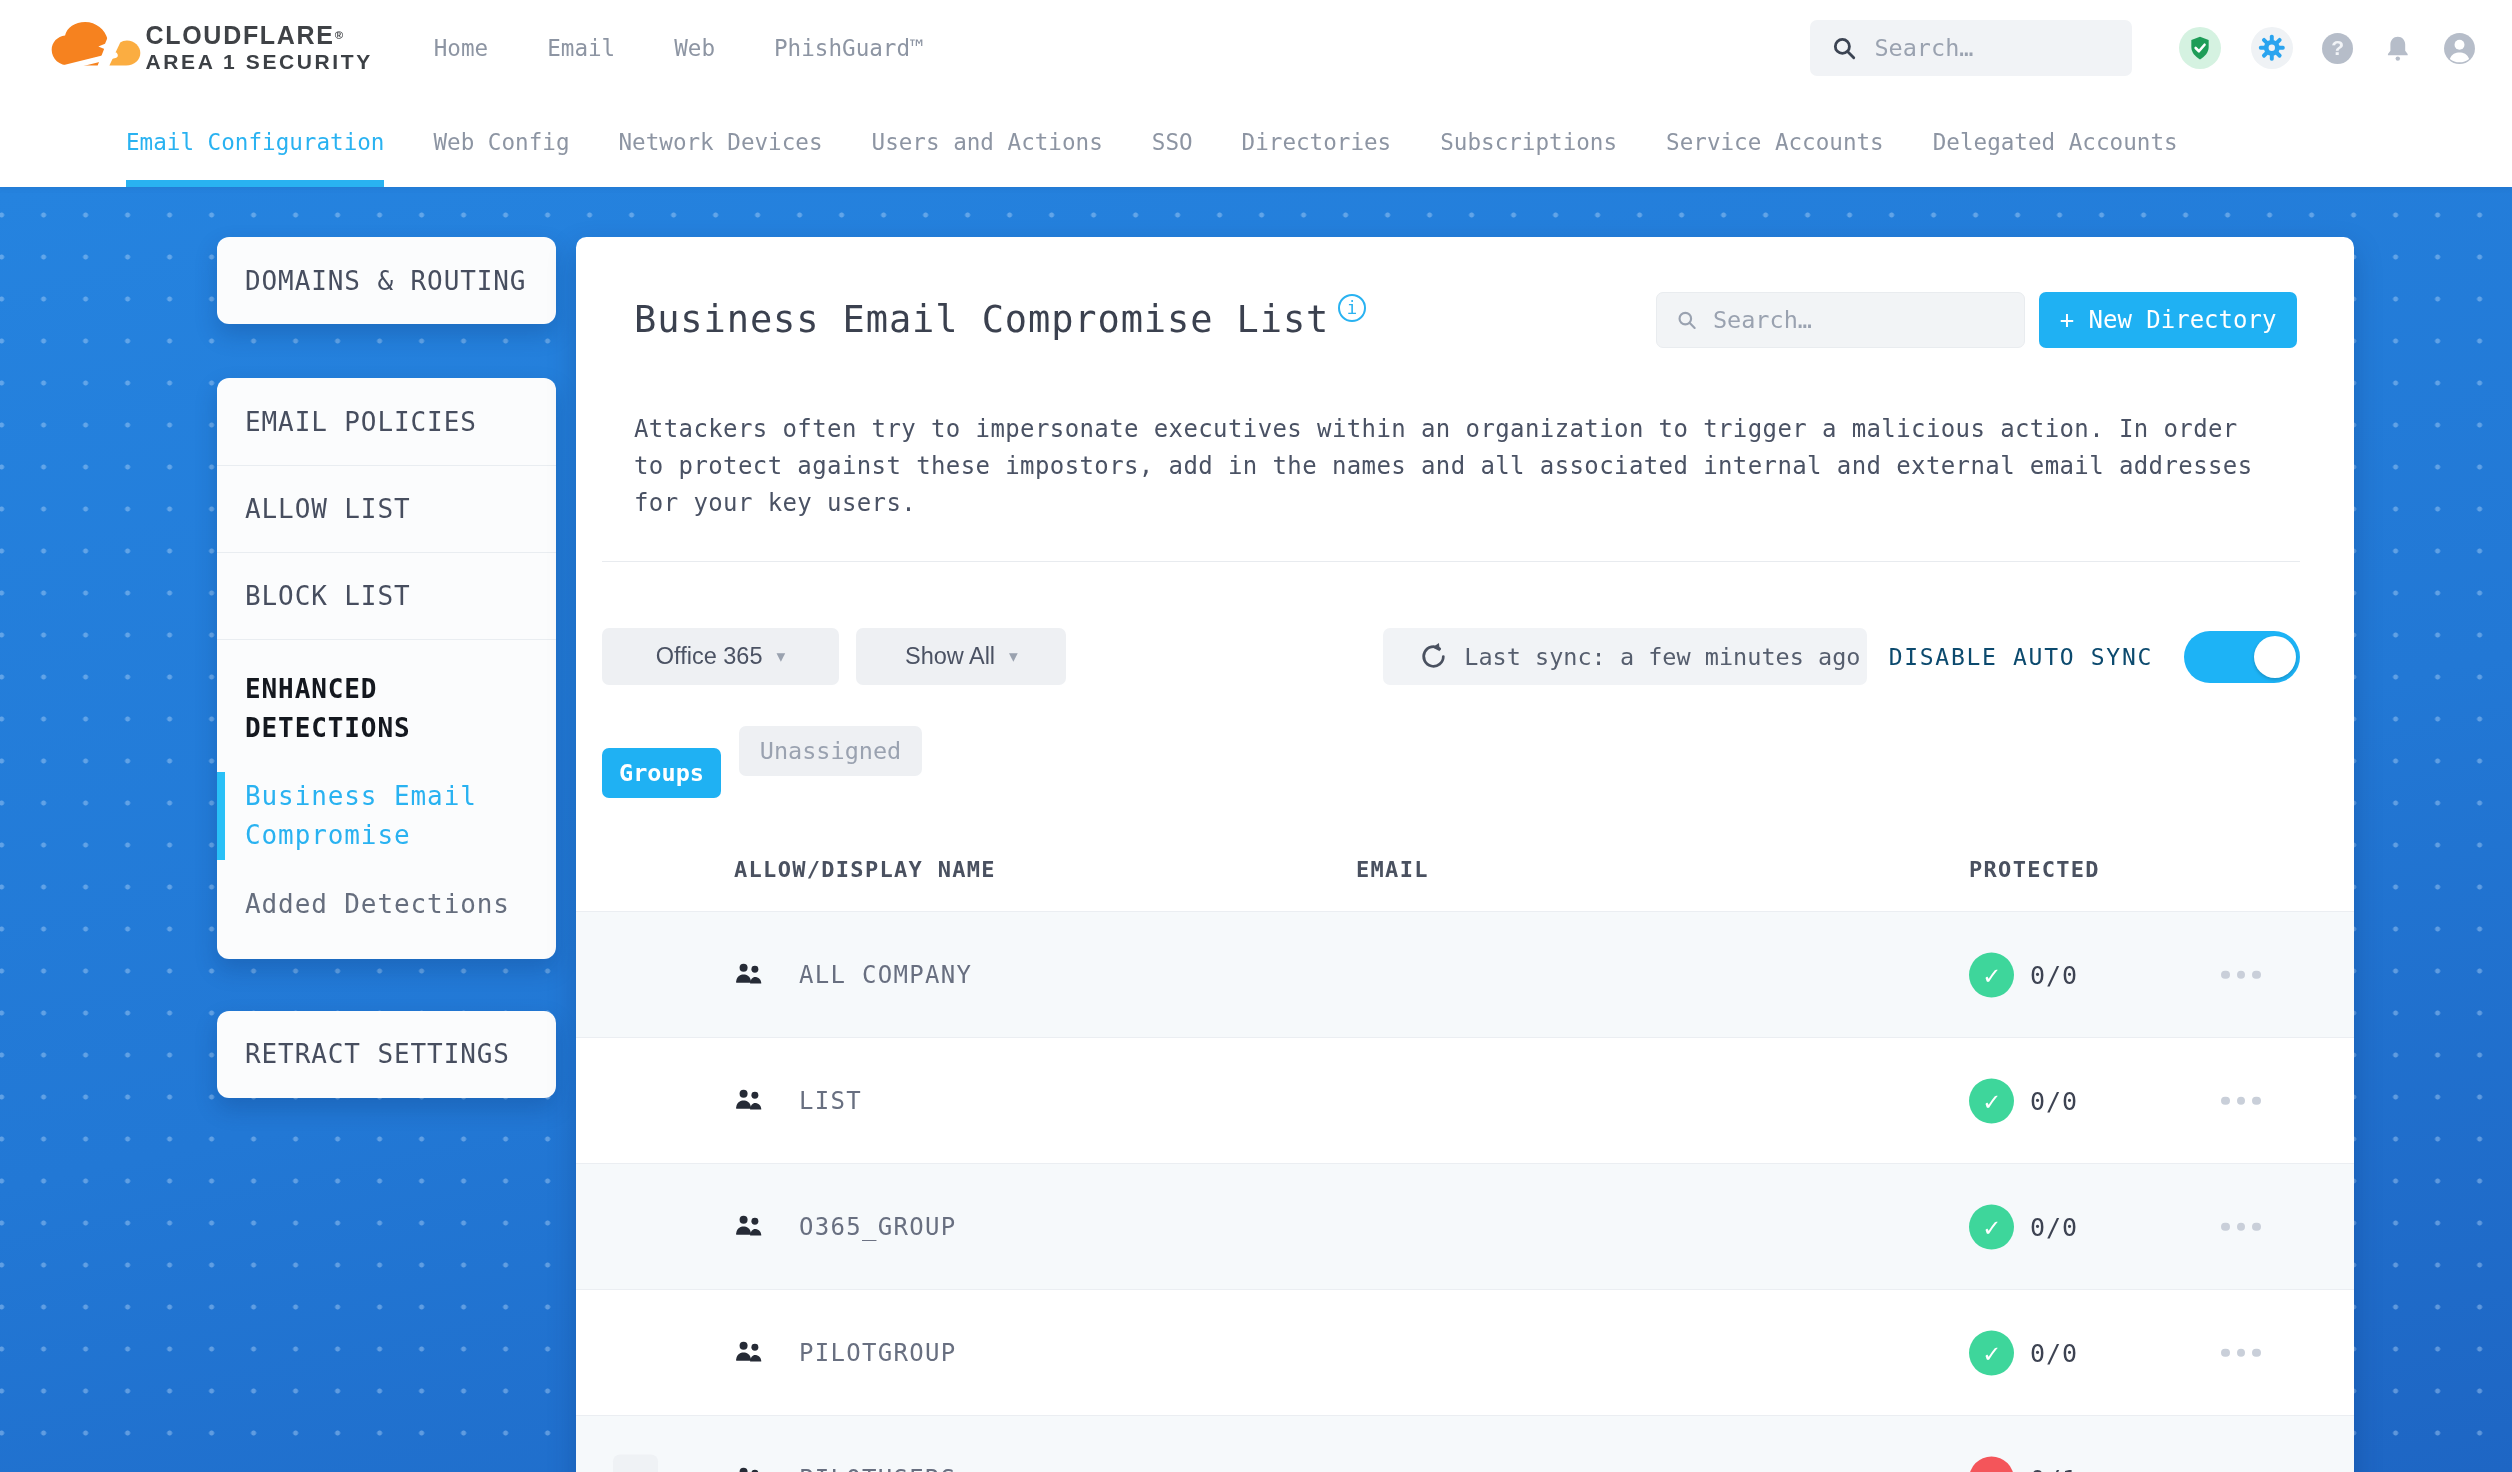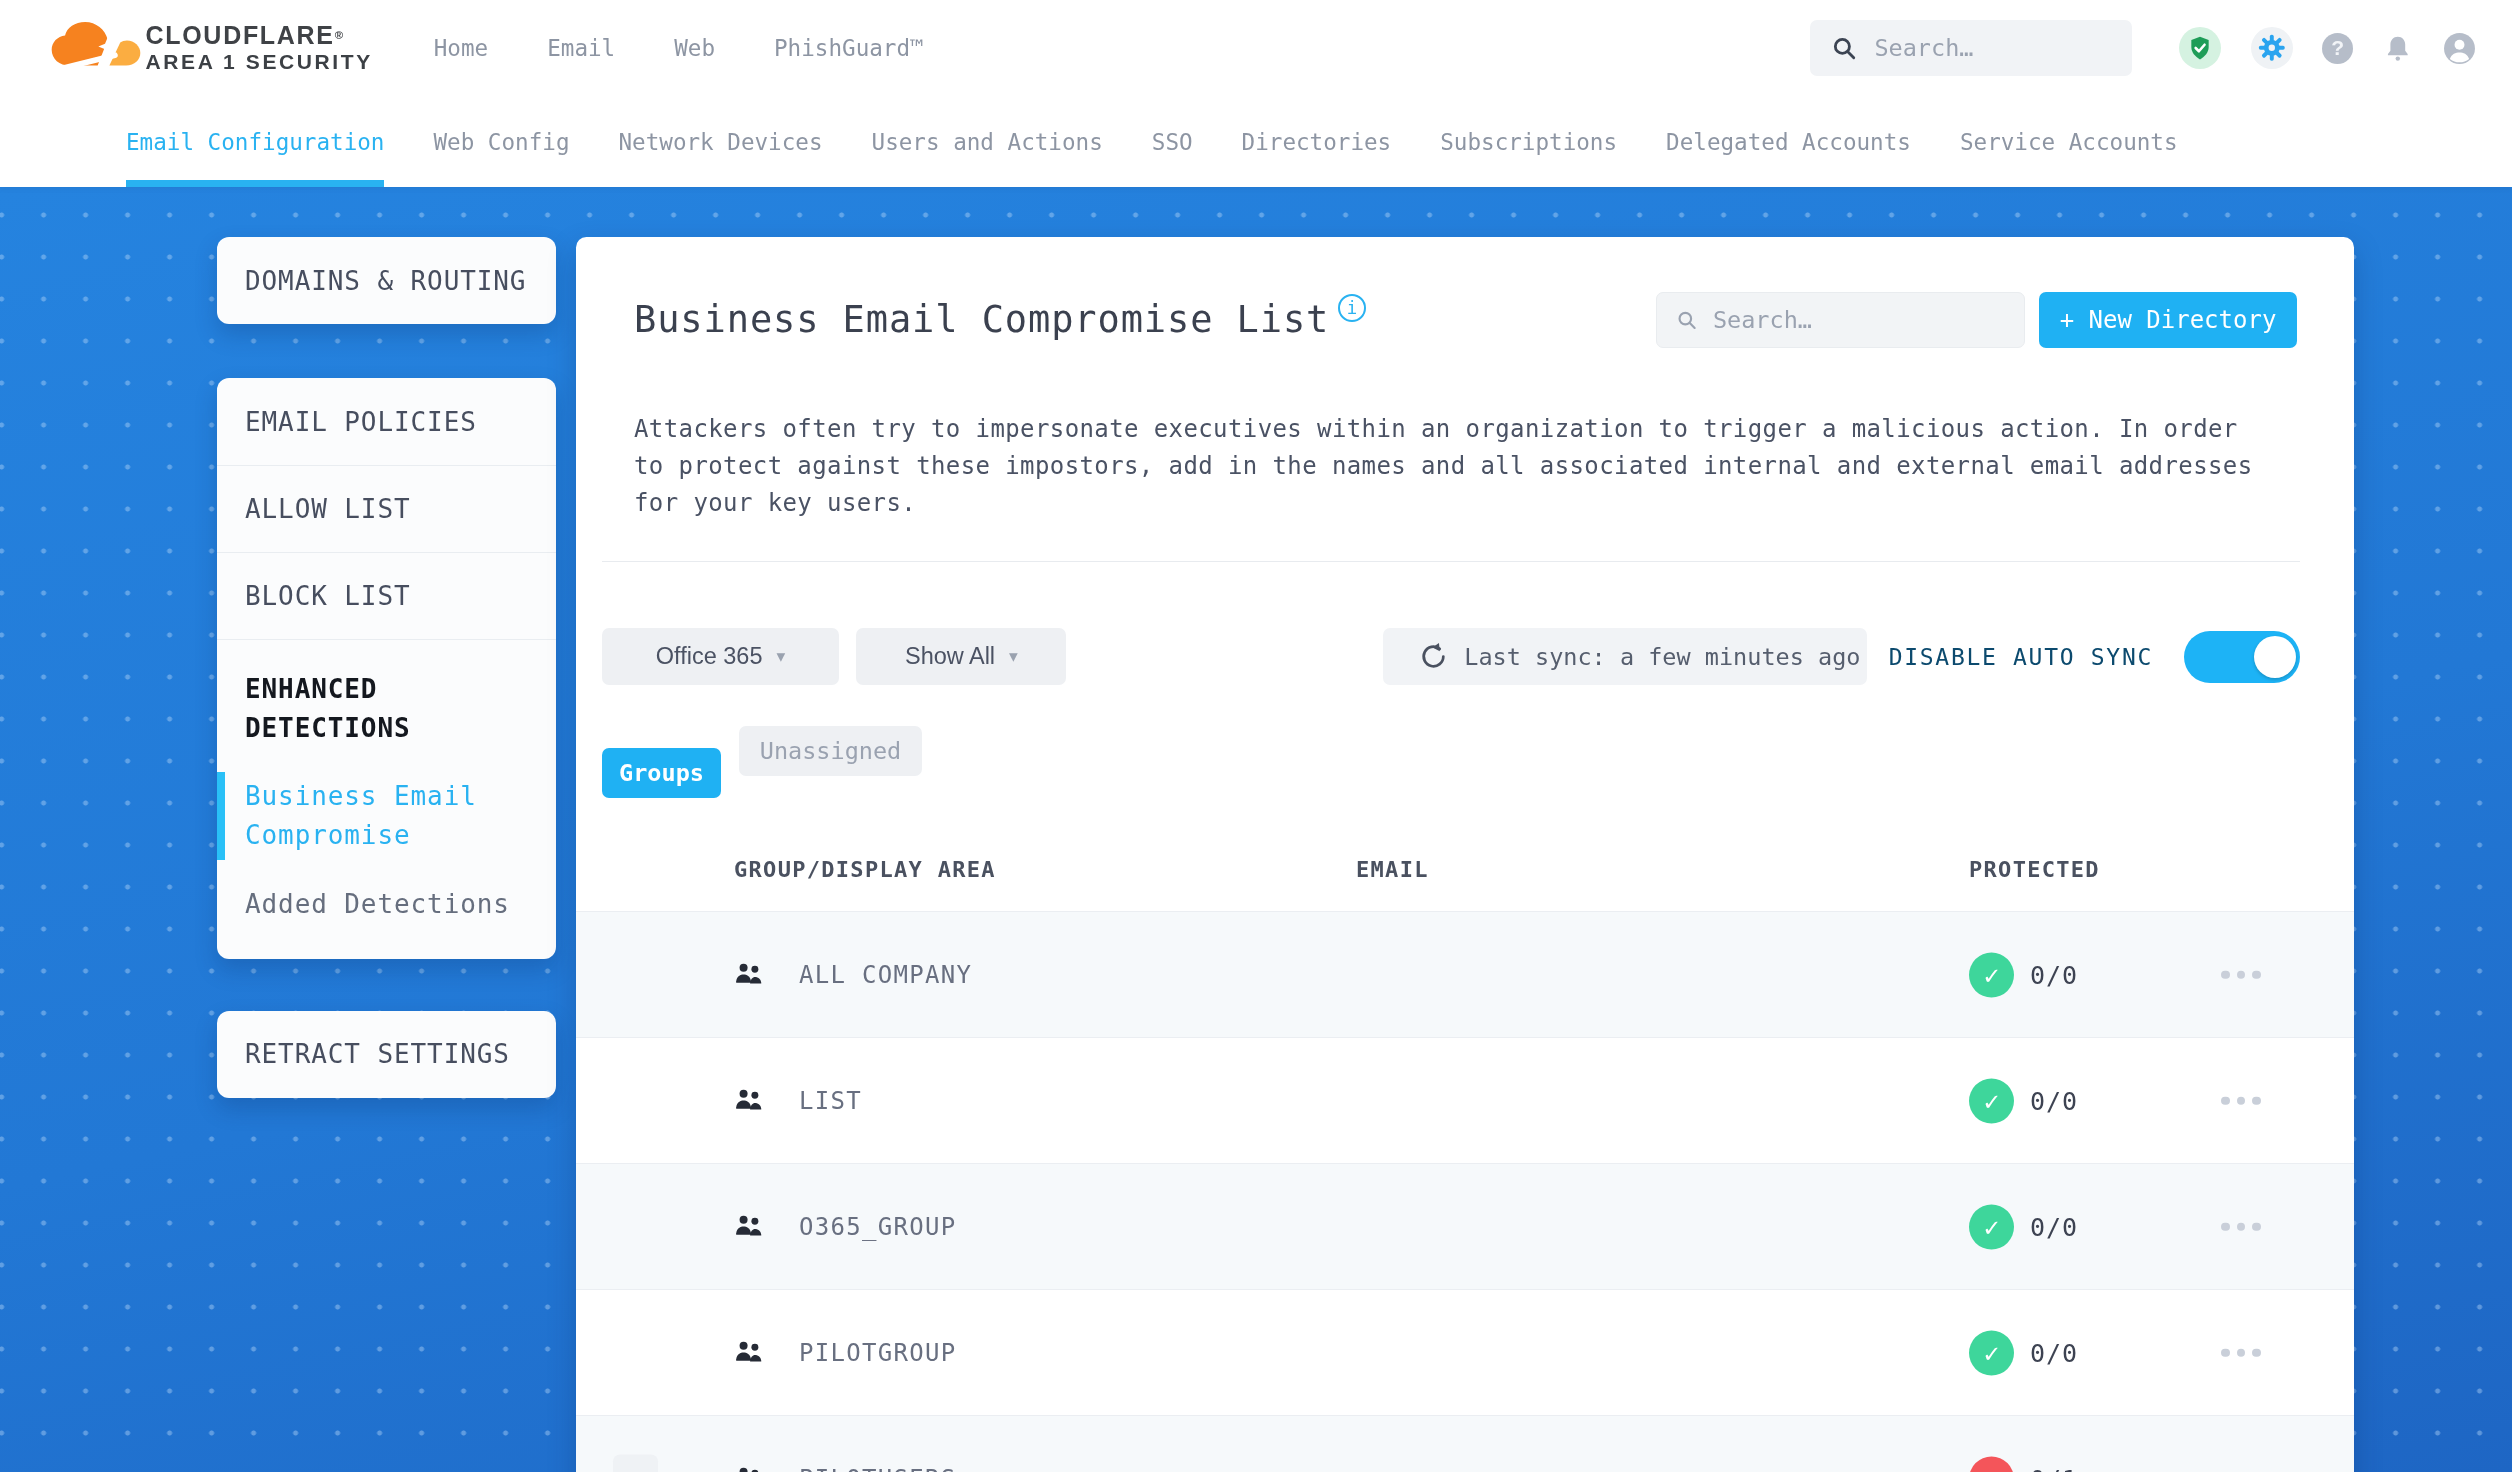--- a/index.html
+++ b/index.html
@@ -256,22 +256,22 @@
 </div>
 
 <div class="subnav">
   <span class="subnav-item active">Email Configuration</span>
   <span class="subnav-item">Web Config</span>
   <span class="subnav-item">Network Devices</span>
   <span class="subnav-item">Users and Actions</span>
   <span class="subnav-item">SSO</span>
   <span class="subnav-item">Directories</span>
   <span class="subnav-item">Subscriptions</span>
+  <span class="subnav-item">Service Accounts</span>
   <span class="subnav-item">Delegated Accounts</span>
-  <span class="subnav-item">Service Accounts</span>
 </div>
 
 <div class="content">
 
   <div class="sidebar">
     <div class="side-card">
       <div class="side-item">DOMAINS &amp; ROUTING</div>
     </div>
     <div class="card-gap1"></div>
     <div class="side-card">
@@ -335,21 +335,21 @@
       </div>
     </div>
 
     <div class="pill-row">
       <button class="pill pill-groups">Groups</button>
       <button class="pill pill-unassigned">Unassigned</button>
     </div>
 
     <div class="table">
       <div class="thead">
-        <span class="th th-name">GROUP/DISPLAY AREA</span>
+        <span class="th th-name">ALLOW/DISPLAY NAME</span>
         <span class="th th-email">EMAIL</span>
         <span class="th th-protected">PROTECTED</span>
       </div>
       <div id="table-body">
           <div class="row alt">
     <span class="people">
       <svg width="29.6" height="26" viewBox="0 0 34 28" fill="#262b36">
         <circle cx="11" cy="7.5" r="4.6"></circle>
         <path d="M2.5 23c.8-6 5-7.8 8.5-7.8s7.7 1.8 8.5 7.8v1.5H2.5z"></path>
         <circle cx="24" cy="9" r="4.0"></circle>

